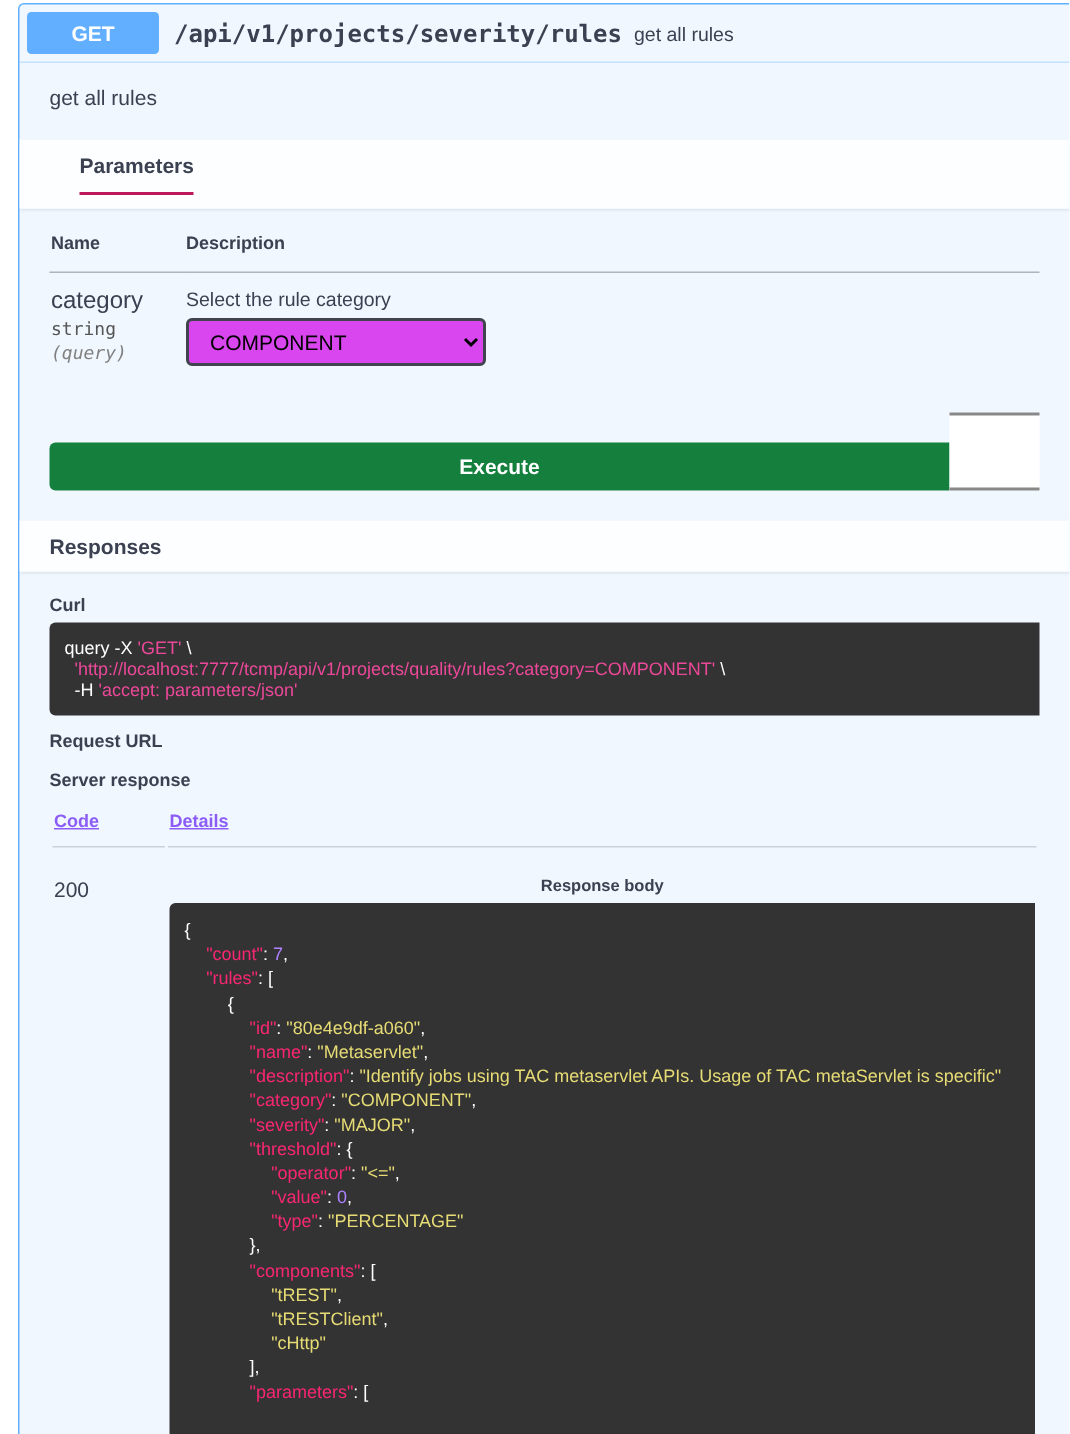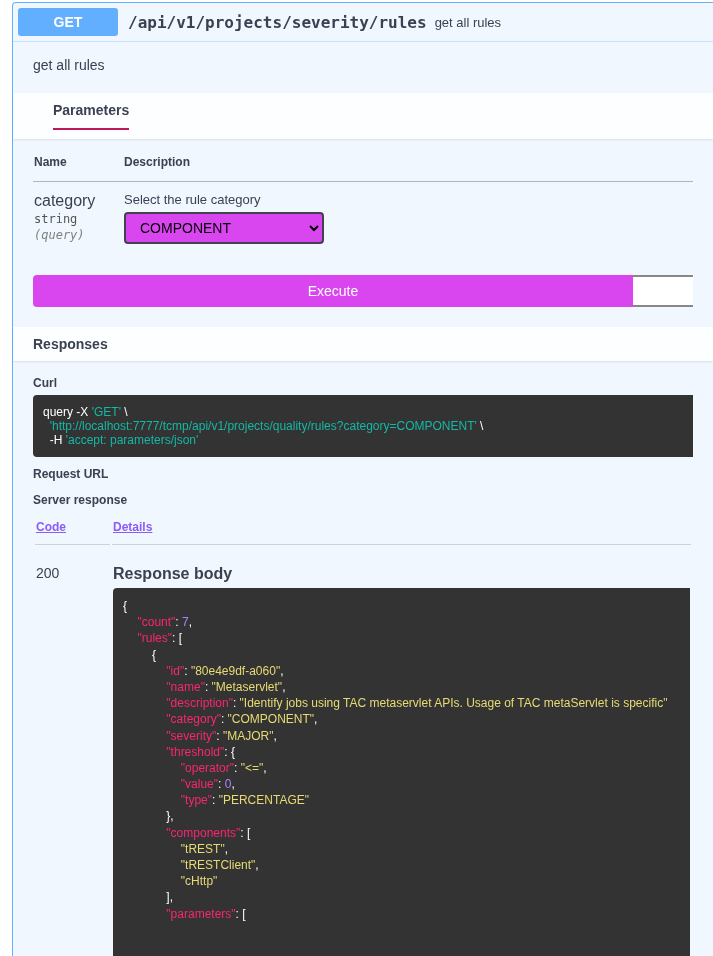--- a/index.html
+++ b/index.html
@@ -24,21 +24,21 @@
     display: flex;
     align-items: center;
     padding: 5px;
   }
   .method-badge {
     background: #61affe;
     color: #fff;
     font-weight: 700;
     font-size: 14px;
     padding: 6px 0;
-    width: 100px;
+    width: 88px;
     text-align: center;
     border-radius: 3px;
     margin-right: 10px;
   }
   .path {
     font-family: SFMono-Regular, Consolas, monospace;
     font-weight: 600;
     color: #3b4151;
     font-size: 16px;
   }
@@ -130,28 +130,29 @@
     min-width: 200px;
     font-family: inherit;
   }
   .execute-wrapper {
     padding: 0 20px 20px 20px;
     display: flex;
     gap: 0;
   }
   .btn-execute {
     flex: 1;
-    background: #d946ef;
+    background: #15803d;
     color: #fff;
     border: none;
     padding: 8px 40px;
     font-size: 14px;
-    font-weight: 400;
+    font-weight: 700;
     border-radius: 4px 0 0 4px;
     cursor: pointer;
+    margin-top: 20px;
   }
   .btn-clear {
     width: 60px;
     background: #fff;
     border: 2px solid #888;
     border-left: none;
     border-right: none;
     border-radius: 0;
   }
   .responses-inner {
@@ -167,21 +168,21 @@
     background: #333333;
     color: #fff;
     border-radius: 4px 0 0 4px;
     padding: 10px;
     font-family: SFMono-Regular, Consolas, monospace;
     font-size: 12px;
     white-space: pre;
     overflow-x: hidden;
     margin-bottom: 10px;
   }
-  .curl-cmd { color: #14b8a6; }
+  .curl-cmd { color: #ec4899; }
   .curl-flag { color: #fff; }
   .server-resp {
     margin-top: 12px;
   }
   .resp-table {
     width: 100%;
     margin-top: 10px;
   }
   .resp-table th {
     text-align: left;
@@ -197,23 +198,24 @@
     vertical-align: top;
     padding-top: 18px;
     font-size: 14px;
     color: #3b4151;
   }
   .resp-details-col {
     vertical-align: top;
     padding-top: 18px;
   }
   .resp-body-label {
-    font-size: 16px;
+    font-size: 11px;
     font-weight: 600;
     margin-bottom: 5px;
+    text-align: center;
   }
   .json-block {
     background: #333333;
     padding: 10px;
     border-radius: 4px 0 0 4px;
     font-family: SFMono-Regular, Consolas, monospace;
     font-size: 12px;
     color: #fff;
     white-space: pre;
     overflow: hidden;

